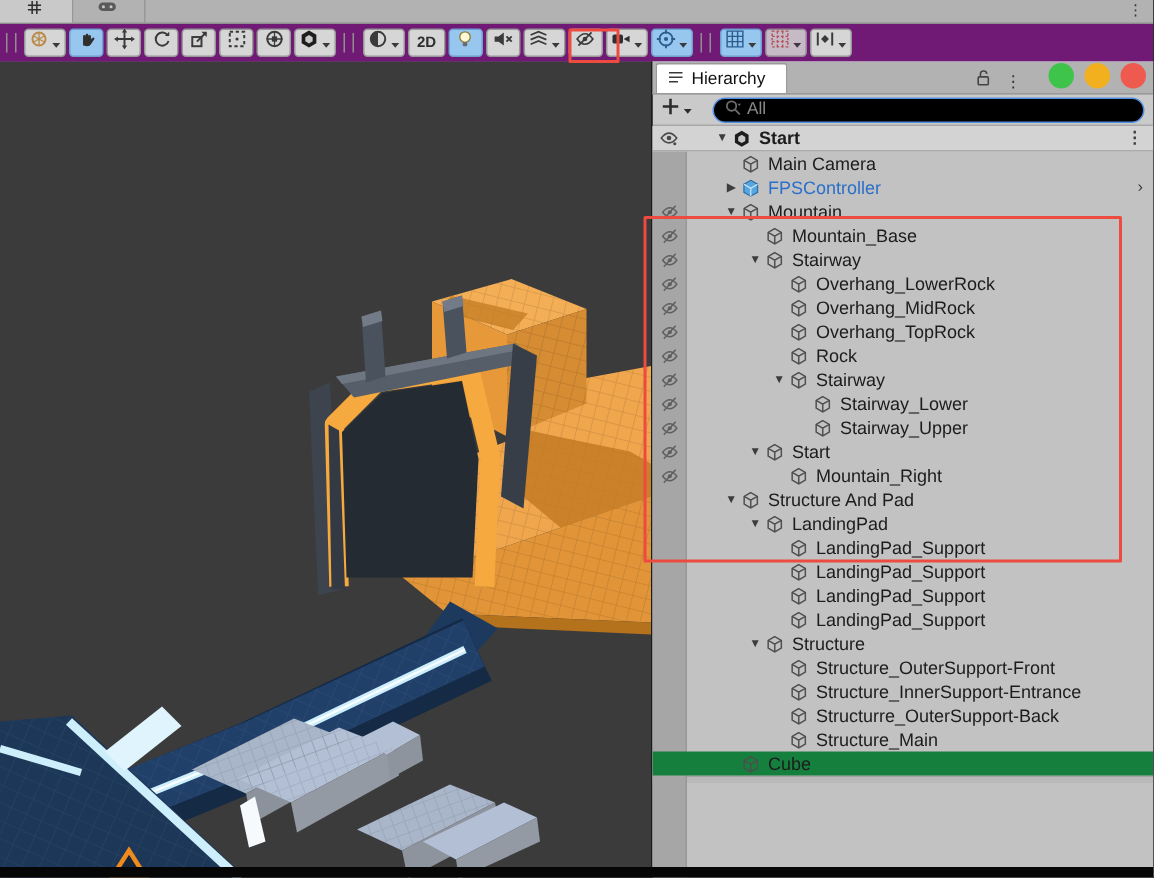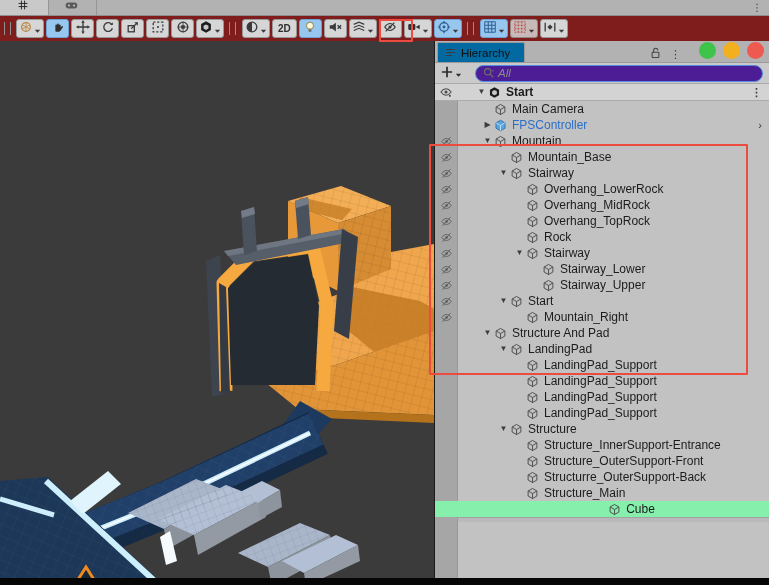--- a/index.html
+++ b/index.html
@@ -4,51 +4,51 @@
 <style>
   html,body{margin:0;padding:0;background:#222;}
   .window{width:769px;height:585px;position:relative;background:#3b3b3b;
     font-family:"Liberation Sans",sans-serif;overflow:hidden;box-sizing:border-box;}
   
   .tabstrip{height:15px;background:#b2b2b2;display:flex;align-items:stretch;border-bottom:1px solid #8e8e8e;}
   .tab{display:flex;align-items:center;gap:4px;padding:0 10px 0 7px;font-size:11px;color:#141414;border-right:1px solid #979797;flex-direction:column;}
   .tab.active{background:#c9c9c9;}
   .tabstrip-kebab{margin-left:auto;color:#333;font-size:10px;line-height:15px;padding:0 7px;letter-spacing:0;}
   
-  .toolbar{height:25px;background:#7f1d1d;display:flex;align-items:center;padding:0 2px;border-bottom:1px solid #d946ef;position:relative;}
+  .toolbar{height:25px;background:#701a75;display:flex;align-items:center;padding:0 2px;border-bottom:1px solid #d946ef;position:relative;}
   .tbtn{height:19px;min-width:23px;display:flex;align-items:center;justify-content:center;background:#d6d6d6;
     border:1px solid #989898;border-radius:3px;margin:0 1px;gap:1px;padding:0 2px;box-sizing:border-box;}
   .tbtn.active{background:#97c6ef;border-color:#6fa0cf;}
   .tbtn.disabled{opacity:.85;}
   .tbtn .lbl{font-size:10px;font-weight:bold;color:#2e2e2e;padding:0 3px;}
   .sep{width:5px;height:13px;border-left:1px solid #8f8f8f;border-right:1px solid #8f8f8f;margin:0 5px 0 4px;}
   .handle{width:5px;height:13px;border-left:1px solid #8f8f8f;border-right:1px solid #8f8f8f;margin:0 4px 0 2px;}
   
   .content{position:absolute;top:41px;left:0;right:0;bottom:0;display:flex;}
   .scene{width:434px;flex:none;position:relative;background:#3b3b3b;border-right:1px solid #1c1c1c;}
   .scene svg{display:block;}
   
   .hpanel{flex:1;display:flex;flex-direction:column;background:#c2c2c2;min-width:0;}
   .htabbar{height:21px;background:#b2b2b2;position:relative;display:flex;align-items:flex-end;border-bottom:1px solid #9a9a9a;flex:none;}
-  .htab{height:20px;background:#0369a1;display:flex;align-items:center;gap:5px;padding:0 14px 0 7px;
+  .htab{height:20px;background:#ffffff;display:flex;align-items:center;gap:5px;padding:0 14px 0 7px;
     font-size:11.5px;color:#101010;border-radius:2px 2px 0 0;margin-left:2px;border:1px solid #9a9a9a;border-bottom:none;box-sizing:border-box;}
   .htab-actions{position:absolute;right:88px;top:4px;display:flex;gap:9px;align-items:center;}
   .wincircles{position:absolute;right:5px;top:1px;display:flex;gap:7px;}
   .circle{width:17px;height:17px;border-radius:50%;}
   .searchrow{height:20px;background:#cacaca;display:flex;align-items:center;padding:0 4px 0 6px;gap:3px;border-bottom:1px solid #a8a8a8;flex:none;}
   .plusbtn{display:flex;align-items:center;gap:2px;color:#2c2c2c;}
-  .searchbox{flex:1;height:15px;border:1.5px solid #4f8ee0;border-radius:9px;background:#4c1d95;
-    display:flex;align-items:center;gap:4px;padding:0 7px;margin:0 2px 0 10px;font-style:italic;}
+  .searchbox{flex:1;height:15px;border:1.5px solid #4f8ee0;border-radius:9px;background:#000000;
+    display:flex;align-items:center;gap:4px;padding:0 7px;margin:0 2px 0 10px;}
   .searchbox .ph{font-size:11.5px;color:#8a8a8a;}
   .tree{flex:1;position:relative;background:#c2c2c2;overflow:hidden;}
   .gutterbg{position:absolute;left:0;top:0;bottom:0;width:22px;background:#a6a6a6;border-right:1px solid #989898;}
   .trow{position:relative;height:16px;display:flex;align-items:center;font-size:12px;color:#1c1c1c;}
   .trow .gcell{width:22px;align-self:stretch;flex:none;display:flex;align-items:center;justify-content:center;}
   .trow.scene-header{background:#d3d3d3;font-weight:bold;border-bottom:1px solid #ababab;}
-  .trow.hover{background:#86efac;justify-content:center;}
+  .trow.hover{background:#15803d;}
   .arrow{width:13px;flex:none;text-align:center;font-size:8px;color:#3d3d3d;line-height:16px;}
   .ticon{width:16px;flex:none;display:flex;align-items:center;}
   .tlabel{padding-left:2px;white-space:nowrap;}
   .tlabel.fps{color:#2a6fc9;}
   .radorn{margin-left:auto;padding-right:7px;color:#3c3c3c;font-size:11px;line-height:16px;}
   .treefill{height:4px;background:#b9b9b9;border-top:1px solid #a2a2a2;}
   
   .hl{position:absolute;border:2px solid #ee4b40;pointer-events:none;z-index:60;border-radius:1px;}
   .hl-toolbar{left:379px;top:19px;width:30px;height:19px;}
   .hl-tree{left:429px;top:144px;width:315px;height:227px;}
@@ -676,32 +676,32 @@
             </div>
             <div class="trow">
               <div class="gcell"></div>
               <div style="padding-left:56px" class="arrow"></div>
               <span class="ticon">
                 <svg width="13" height="13" viewBox="0 0 16 16">
                   <path d="M8 1.8l5.4 3.1v6.2L8 14.2 2.6 11.1V4.9z" fill="none" stroke="#4e4e4e" stroke-width="1.2"></path>
                   <path d="M2.6 4.9L8 8l5.4-3.1M8 8v6.2" fill="none" stroke="#4e4e4e" stroke-width="1.2"></path>
                 </svg>
               </span>
+              <span class="tlabel">Structure_OuterSupport-Front</span>
+            </div>
+            <div class="trow">
+              <div class="gcell"></div>
+              <div style="padding-left:56px" class="arrow"></div>
+              <span class="ticon">
+                <svg width="13" height="13" viewBox="0 0 16 16">
+                  <path d="M8 1.8l5.4 3.1v6.2L8 14.2 2.6 11.1V4.9z" fill="none" stroke="#4e4e4e" stroke-width="1.2"></path>
+                  <path d="M2.6 4.9L8 8l5.4-3.1M8 8v6.2" fill="none" stroke="#4e4e4e" stroke-width="1.2"></path>
+                </svg>
+              </span>
               <span class="tlabel">Structure_InnerSupport-Entrance</span>
-            </div>
-            <div class="trow">
-              <div class="gcell"></div>
-              <div style="padding-left:56px" class="arrow"></div>
-              <span class="ticon">
-                <svg width="13" height="13" viewBox="0 0 16 16">
-                  <path d="M8 1.8l5.4 3.1v6.2L8 14.2 2.6 11.1V4.9z" fill="none" stroke="#4e4e4e" stroke-width="1.2"></path>
-                  <path d="M2.6 4.9L8 8l5.4-3.1M8 8v6.2" fill="none" stroke="#4e4e4e" stroke-width="1.2"></path>
-                </svg>
-              </span>
-              <span class="tlabel">Structure_OuterSupport-Front</span>
             </div>
             <div class="trow">
               <div class="gcell"></div>
               <div style="padding-left:56px" class="arrow"></div>
               <span class="ticon">
                 <svg width="13" height="13" viewBox="0 0 16 16">
                   <path d="M8 1.8l5.4 3.1v6.2L8 14.2 2.6 11.1V4.9z" fill="none" stroke="#4e4e4e" stroke-width="1.2"></path>
                   <path d="M2.6 4.9L8 8l5.4-3.1M8 8v6.2" fill="none" stroke="#4e4e4e" stroke-width="1.2"></path>
                 </svg>
               </span>

